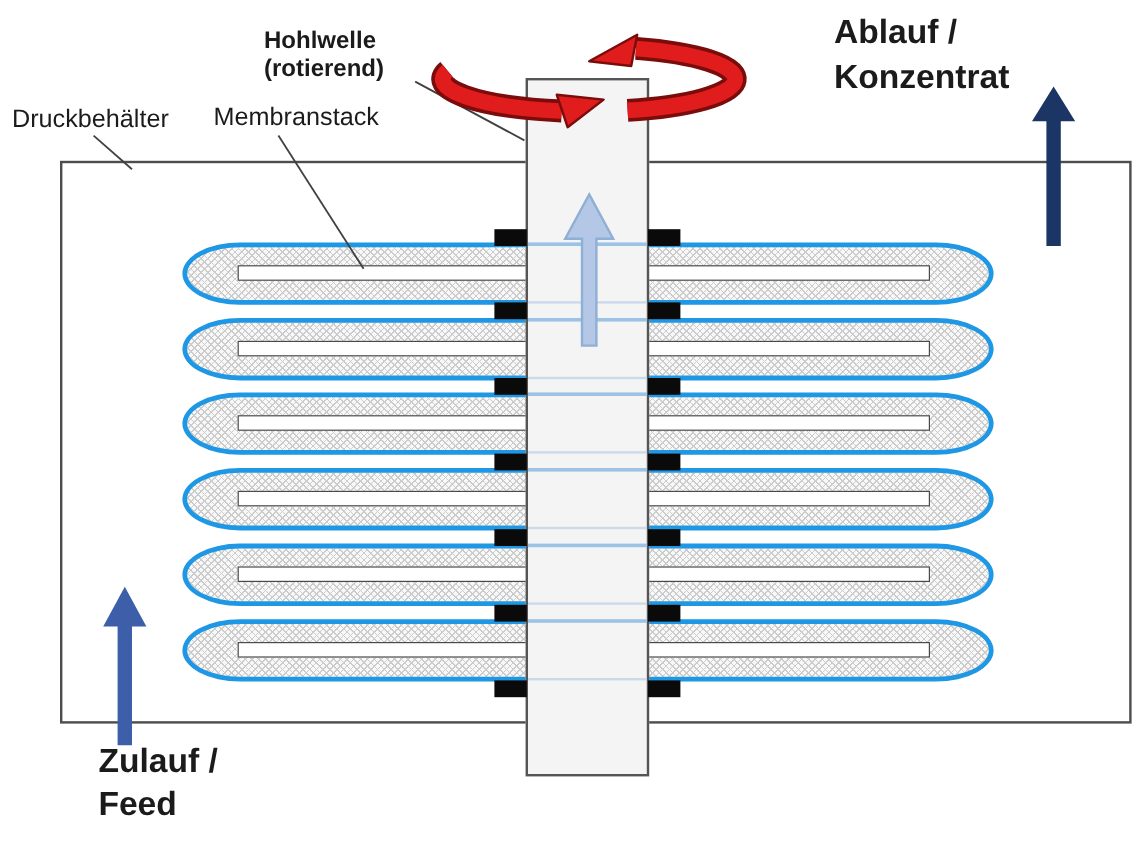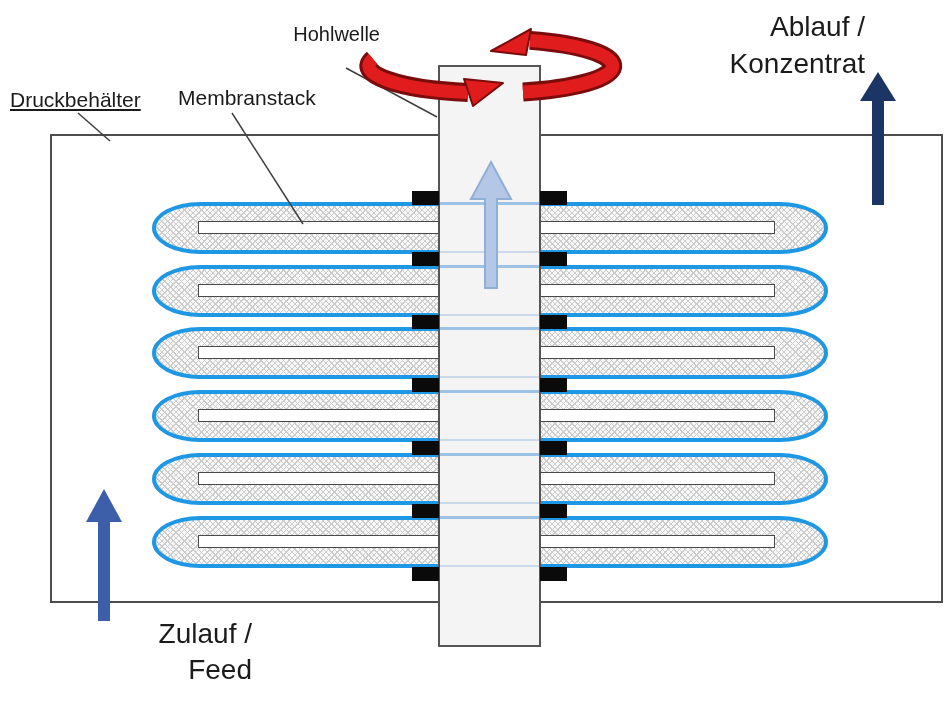--- a/index.html
+++ b/index.html
@@ -50,22 +50,22 @@
   .ring-outline { stroke:var(--rotation-arrow-outline); stroke-width:19; fill:none; }
   .ring-main    { stroke:var(--rotation-arrow); stroke-width:13; fill:none; }
   .ring-head    { fill:var(--rotation-arrow); stroke:var(--rotation-arrow-outline);
                   stroke-width:2; stroke-linejoin:round; }
   .permeat-arrow { fill:var(--permeat-arrow-fill); stroke:var(--permeat-arrow-stroke); stroke-width:2; }
   .feed-arrow { fill:var(--feed-arrow); }
   .conc-arrow { fill:var(--concentrate-arrow); }
   
   .lbl { position:absolute; z-index:7; white-space:pre; }
   .lbl.small { font-size:21px; }
-  .lbl.center { text-align:right; white-space:normal; }
-  #lbl-druckbehaelter { left:10px;  top:88px;text-decoration:underline; }
+  .lbl.center { text-align:left; white-space:normal;font-weight:bold; }
+  #lbl-druckbehaelter { left:10px;  top:88px; }
   #lbl-membranstack   { left:178px; top:86px; }
   #lbl-hohlwelle { left:220px; top:23px; width:160px; font-size:20px; line-height:23px; }
   #lbl-permeat   { left:429px; top:137px; width:120px; font-size:25px; }
   #lbl-ablauf    { left:695px; top:8px;   width:170px; font-size:28px; line-height:37px; }
   #lbl-zulauf    { left:82px;  top:616px; width:170px; font-size:28px; line-height:36px; }
 </style>
 </head>
 <body>
 
 <div id="canvas">
@@ -142,20 +142,21 @@
       <path class="ring-main" d="M 373 59 A 122 27 0 0 0 468 92.5"></path>
       <polygon class="ring-head" points="531,29 526,55 491,51"></polygon>
       <polygon class="ring-head" points="464,79 473,106 503,83"></polygon>
     </g>
   </svg>
 
   <div class="lbl small" id="lbl-druckbehaelter">Druckbehälter</div>
   <div class="lbl small" id="lbl-membranstack">Membranstack</div>
   <div class="lbl center" id="lbl-hohlwelle">
     <div>Hohlwelle</div>
+    <div>(rotierend)</div>
   </div>
   <div class="lbl center" id="lbl-ablauf">
     <div>Ablauf /</div>
     <div>Konzentrat</div>
   </div>
   <div class="lbl center" id="lbl-zulauf">
     <div>Zulauf /</div>
     <div>Feed</div>
   </div>
 </div>

